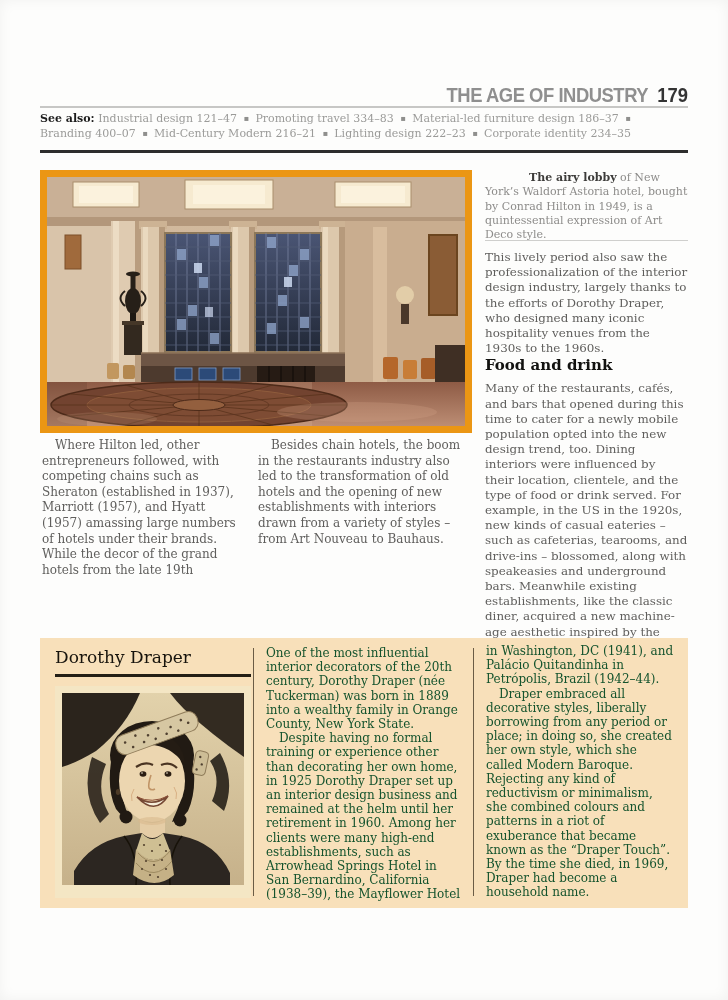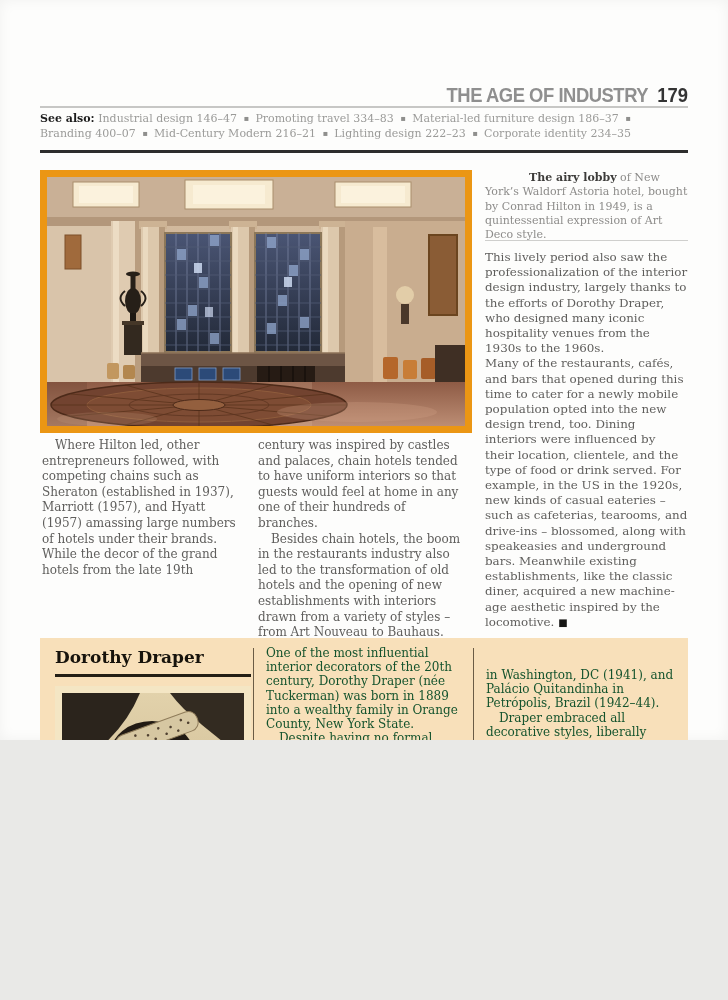--- a/index.html
+++ b/index.html
@@ -1,17 +1,17 @@
 <!DOCTYPE html>
 <html><head>
 <meta charset="utf-8">
 <style>
   html,body{margin:0;padding:0;background:#e9e9e7;}
   #page{
-    position:relative;width:728px;height:740px;margin:0 auto;
+    position:relative;width:728px;height:1000px;margin:0 auto;
     background:#fdfdfc;
     box-shadow:inset 0 0 14px rgba(0,0,0,.05);
     font-family:"DejaVu Serif", serif;
     overflow:hidden;
   }
   
   .hdr{position:absolute;top:84px;left:40px;width:648px;text-align:right;
        font-family:"Liberation Sans",sans-serif;font-weight:bold;font-size:20px;
        letter-spacing:-0.5px;color:#8f8f8f;transform:scaleX(.92);transform-origin:right;}
   .hdr .pgnum{color:#343434;margin-left:10px;letter-spacing:0;}
@@ -43,46 +43,46 @@
   .body-col{position:absolute;top:438px;width:203px;}
   .body-col p{margin:0;font-size:12px;line-height:15.6px;color:#5f5e5c;}
   .col-left{left:42px;}
   .col-mid{left:258px;width:205px;}
   .ind{text-indent:13px;}
 
   
   .draper-box{position:absolute;top:638px;left:40px;width:648px;height:270px;
               background:#f8e0ba;}
   .box-title{position:absolute;top:9px;left:15px;width:196px;
-             font-size:17px;font-weight:bold;color:#17130c;
+             font-size:17px;font-weight:normal;color:#17130c;
              font-family:"DejaVu Serif",serif;}
   .box-title-rule{position:absolute;top:36px;left:15px;width:196px;height:3px;background:#241f15;}
   .draper-photo{position:absolute;top:48px;left:15px;width:182px;height:192px;
                 background:#f4e6c4;padding:7px 7px 13px 7px;}
   .draper-photo svg{display:block;width:182px;height:192px;}
   .box-divider{position:absolute;top:10px;width:1px;height:248px;background:#6b5c45;}
   .bd1{left:213px;} .bd2{left:433px;}
   .box-col{position:absolute;top:8px;}
   .box-col p{margin:0;font-size:12px;line-height:14.2px;color:#14532d;}
   .box-col2{left:226px;width:197px;}
-  .box-col3{left:446px;width:190px;top:6px;margin-top:24px;}
+  .box-col3{left:446px;width:190px;top:6px;}
 </style>
 </head>
 <body>
 
 <div id="page">
 
   <div class="hdr">
     <span>THE AGE OF INDUSTRY</span><span class="pgnum">179</span>
   </div>
   <div class="rule-light"></div>
 
   <div class="see-also">
     <span class="sa-label">See also:</span>
-    <span class="sa-item">Industrial design 146–47</span>
+    <span class="sa-item">Industrial design 121–47</span>
     <span class="sa-bullet">▪</span>
     <span class="sa-item">Promoting travel 334–83</span>
     <span class="sa-bullet">▪</span>
     <span class="sa-item">Material-led furniture design 186–37</span>
     <span class="sa-bullet">▪</span>
     <span class="sa-item">Branding 400–07</span>
     <span class="sa-bullet">▪</span>
     <span class="sa-item">Mid-Century Modern 216–21</span>
     <span class="sa-bullet">▪</span>
     <span class="sa-item">Lighting design 222–23</span>
@@ -277,28 +277,28 @@
     </svg>
   </div>
 
   <div class="caption">
     <span class="cap-lead">The airy lobby</span><span> of New York’s Waldorf Astoria hotel, bought by Conrad Hilton in 1949, is a quintessential expression of Art Deco style.</span>
   </div>
   <div class="cap-rule"></div>
 
   <div class="col-right">
     <p class="lead">This lively period also saw the professionalization of the interior design industry, largely thanks to the efforts of Dorothy Draper, who designed many iconic hospitality venues from the 1930s to the 1960s.</p>
+    <h3>Food and drink</h3>
     <p><span>Many of the restaurants, cafés, and bars that opened during this time to cater for a newly mobile population opted into the new design trend, too. Dining interiors were influenced by their location, clientele, and the type of food or drink served. For example, in the US in the 1920s, new kinds of casual eateries – such as cafeterias, tearooms, and drive-ins – blossomed, along with speakeasies and underground bars. Meanwhile existing establishments, like the classic diner, acquired a new machine-age aesthetic inspired by the locomotive.</span><span class="end-marker">■</span></p>
   </div>
 
   <div class="body-col col-left">
     <p class="ind">Where Hilton led, other entrepreneurs followed, with competing chains such as Sheraton (established in 1937), Marriott (1957), and Hyatt (1957) amassing large numbers of hotels under their brands. While the decor of the grand hotels from the late 19th</p>
   </div>
   <div class="body-col col-mid">
-    <p>century was inspired by castles and palaces, chain hotels tended to have uniform interiors so that guests would feel at home in any one of their hundreds of branches.</p>
     <p class="ind">Besides chain hotels, the boom in the restaurants industry also led to the transformation of old hotels and the opening of new establishments with interiors drawn from a variety of styles – from Art Nouveau to Bauhaus.</p>
   </div>
 
   <div class="draper-box">
     <div class="box-title">Dorothy Draper</div>
     <div class="box-title-rule"></div>
 
     <div class="draper-photo">
       <svg viewBox="0 0 182 192" preserveAspectRatio="none">
         <defs>

